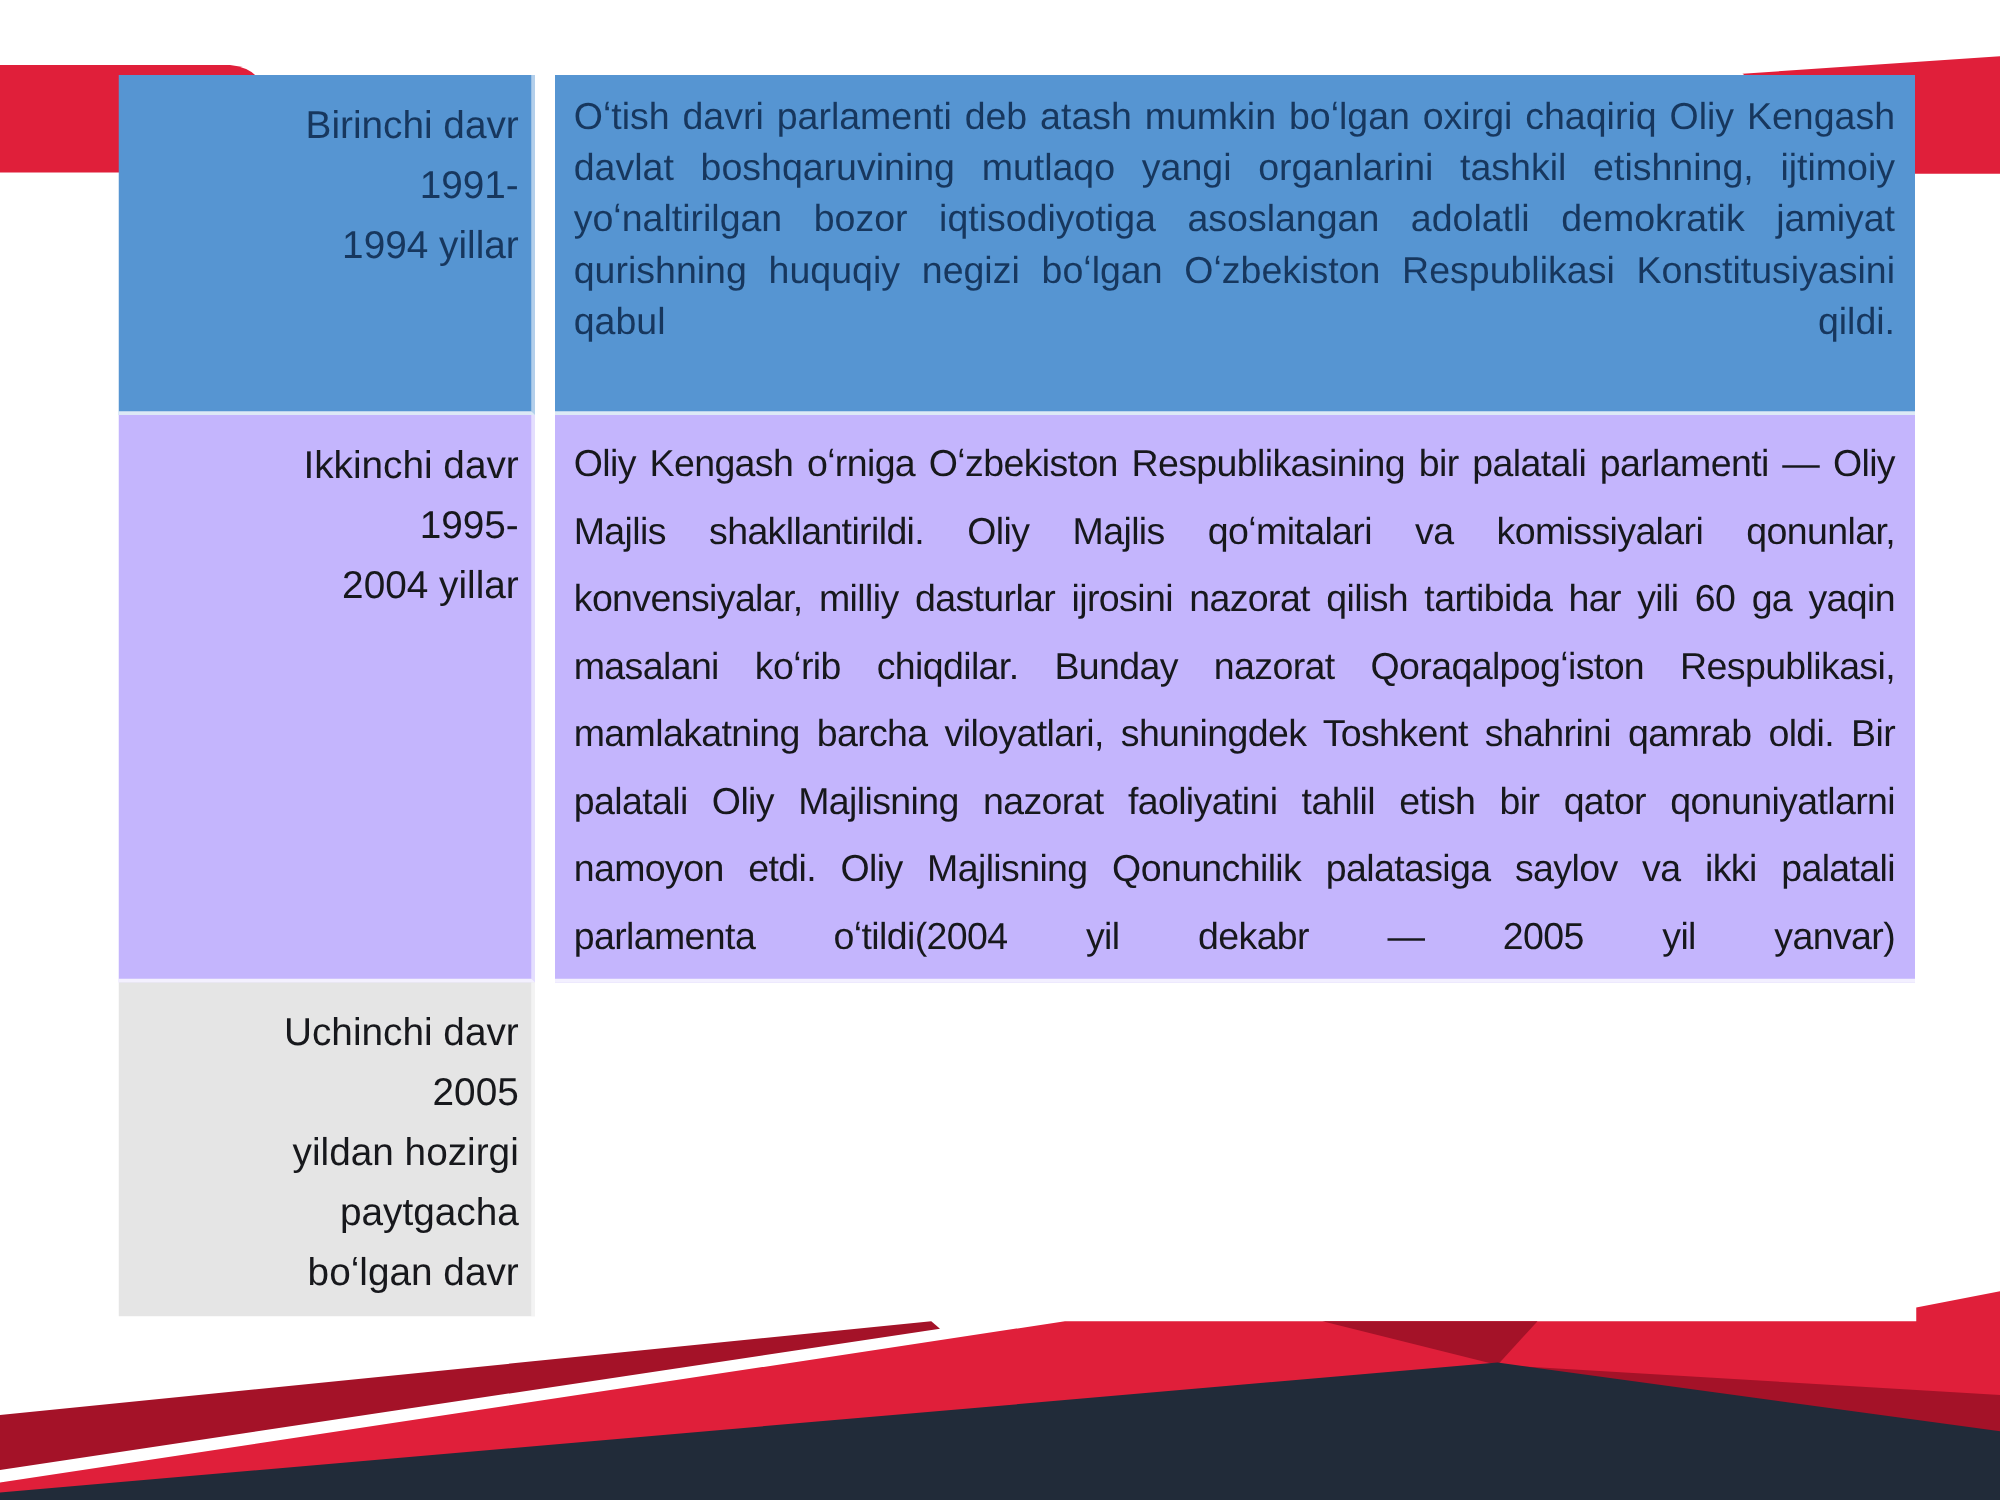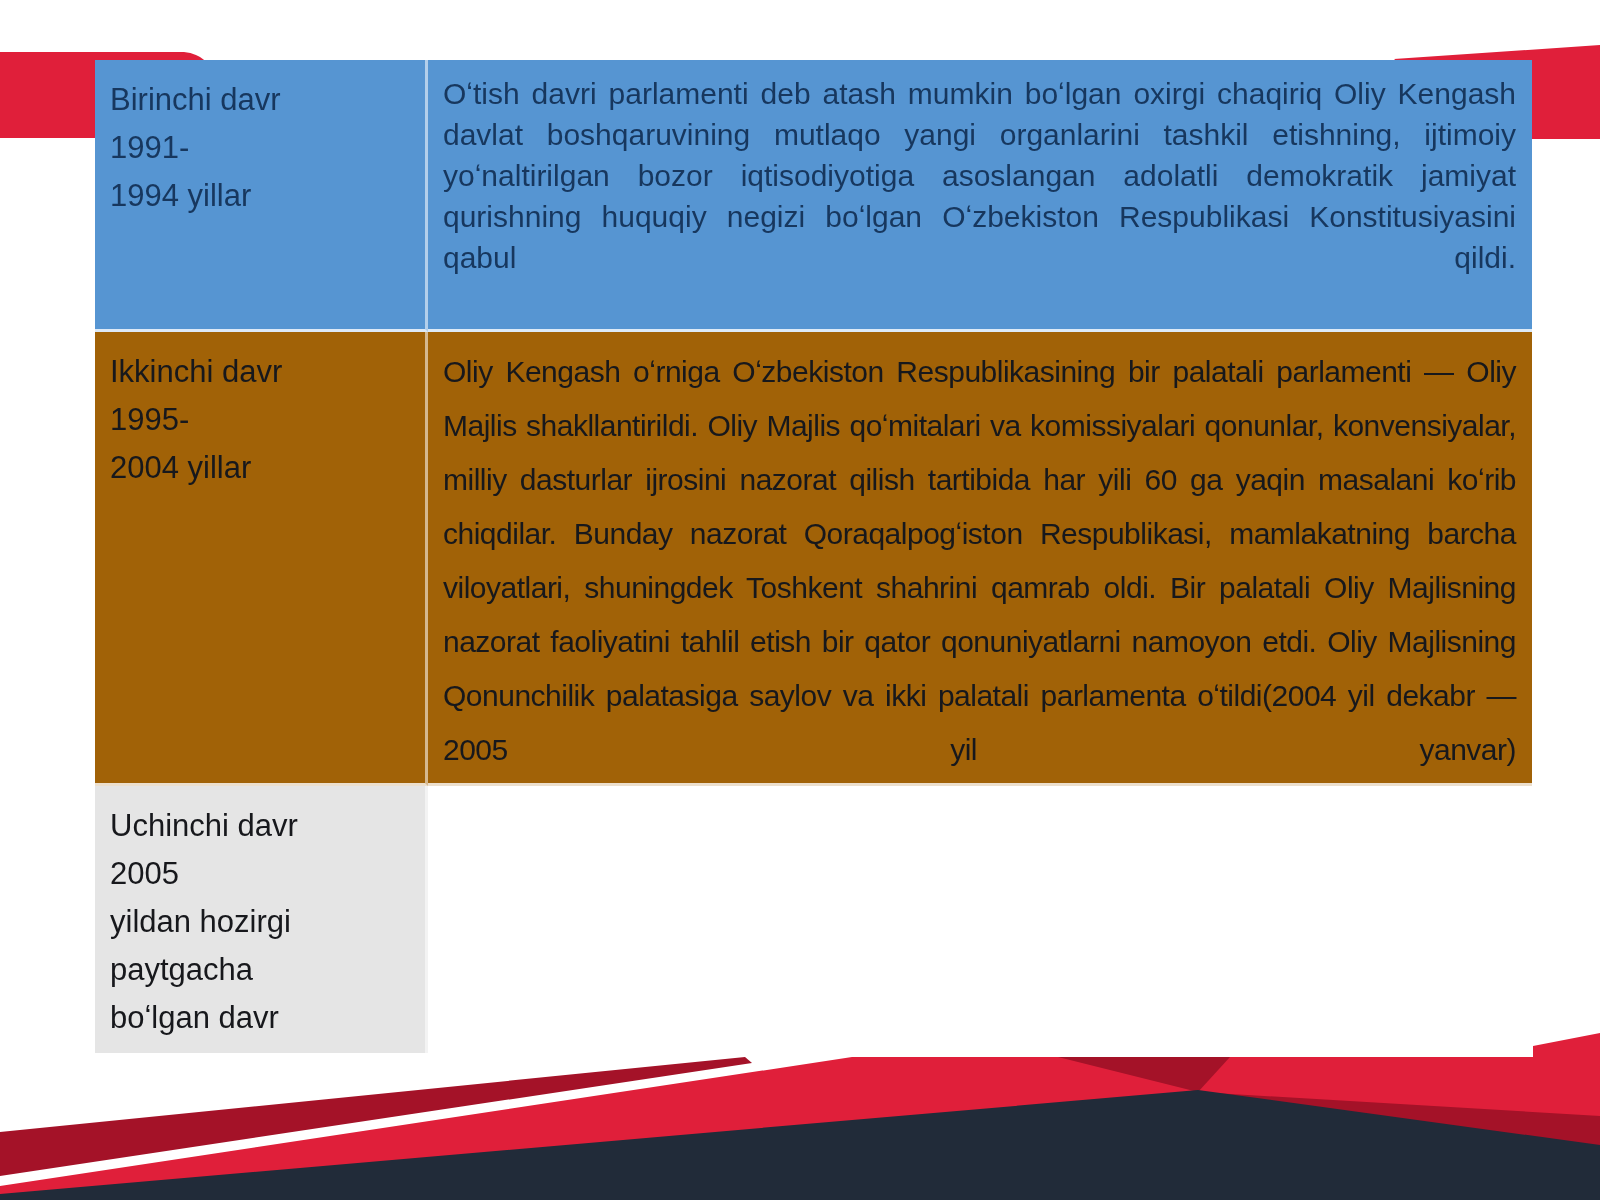--- a/index.html
+++ b/index.html
@@ -13,36 +13,37 @@
   .deco{position:absolute;left:0;top:0;width:1600px;height:1200px;z-index:0;pointer-events:none;}
 
   .periods-table{
     position:absolute;left:95px;top:60px;width:1437px;height:993px;
     z-index:1;
     display:grid;
     grid-template-columns:333px 1104px;
     grid-template-rows:272px 454px 267px;
     box-sizing:border-box;
   }
-  .cell{box-sizing:border-box;overflow:hidden;}
+  .cell{box-sizing:border-box;overflow:hidden;text-align:right;}
   .period-cell{
     padding:16px 10px 10px 15px;
     font-size:31px;line-height:48px;
     white-space:pre-line;
     border-right:3px solid rgba(255,255,255,0.55);
   }
   .desc-cell{
     padding:13px 16px 10px 15px;
     font-size:30px;
     text-align:justify;
     text-align-last:justify;
+    margin-left:16px;
   }
   .row1{background:#5695D2;color:#17375E;border-bottom:3px solid rgba(255,255,255,0.8);}
   .row1.desc-cell{line-height:41px;}
-  .row2{background:#a16207;color:#17181C;border-bottom:3px solid rgba(255,255,255,0.8);}
+  .row2{background:#c4b5fd;color:#17181C;border-bottom:3px solid rgba(255,255,255,0.8);}
   .row2.desc-cell{line-height:54px;letter-spacing:-0.5px;}
   .row3{background:#e5e5e5;color:#17181C;}
   .row3.desc-cell{line-height:42px;letter-spacing:-0.5px;}
 </style>
 </head>
 <body>
 
 <div class="slide">
 
   <svg class="deco" viewBox="0 0 1600 1200" aria-hidden="true">

